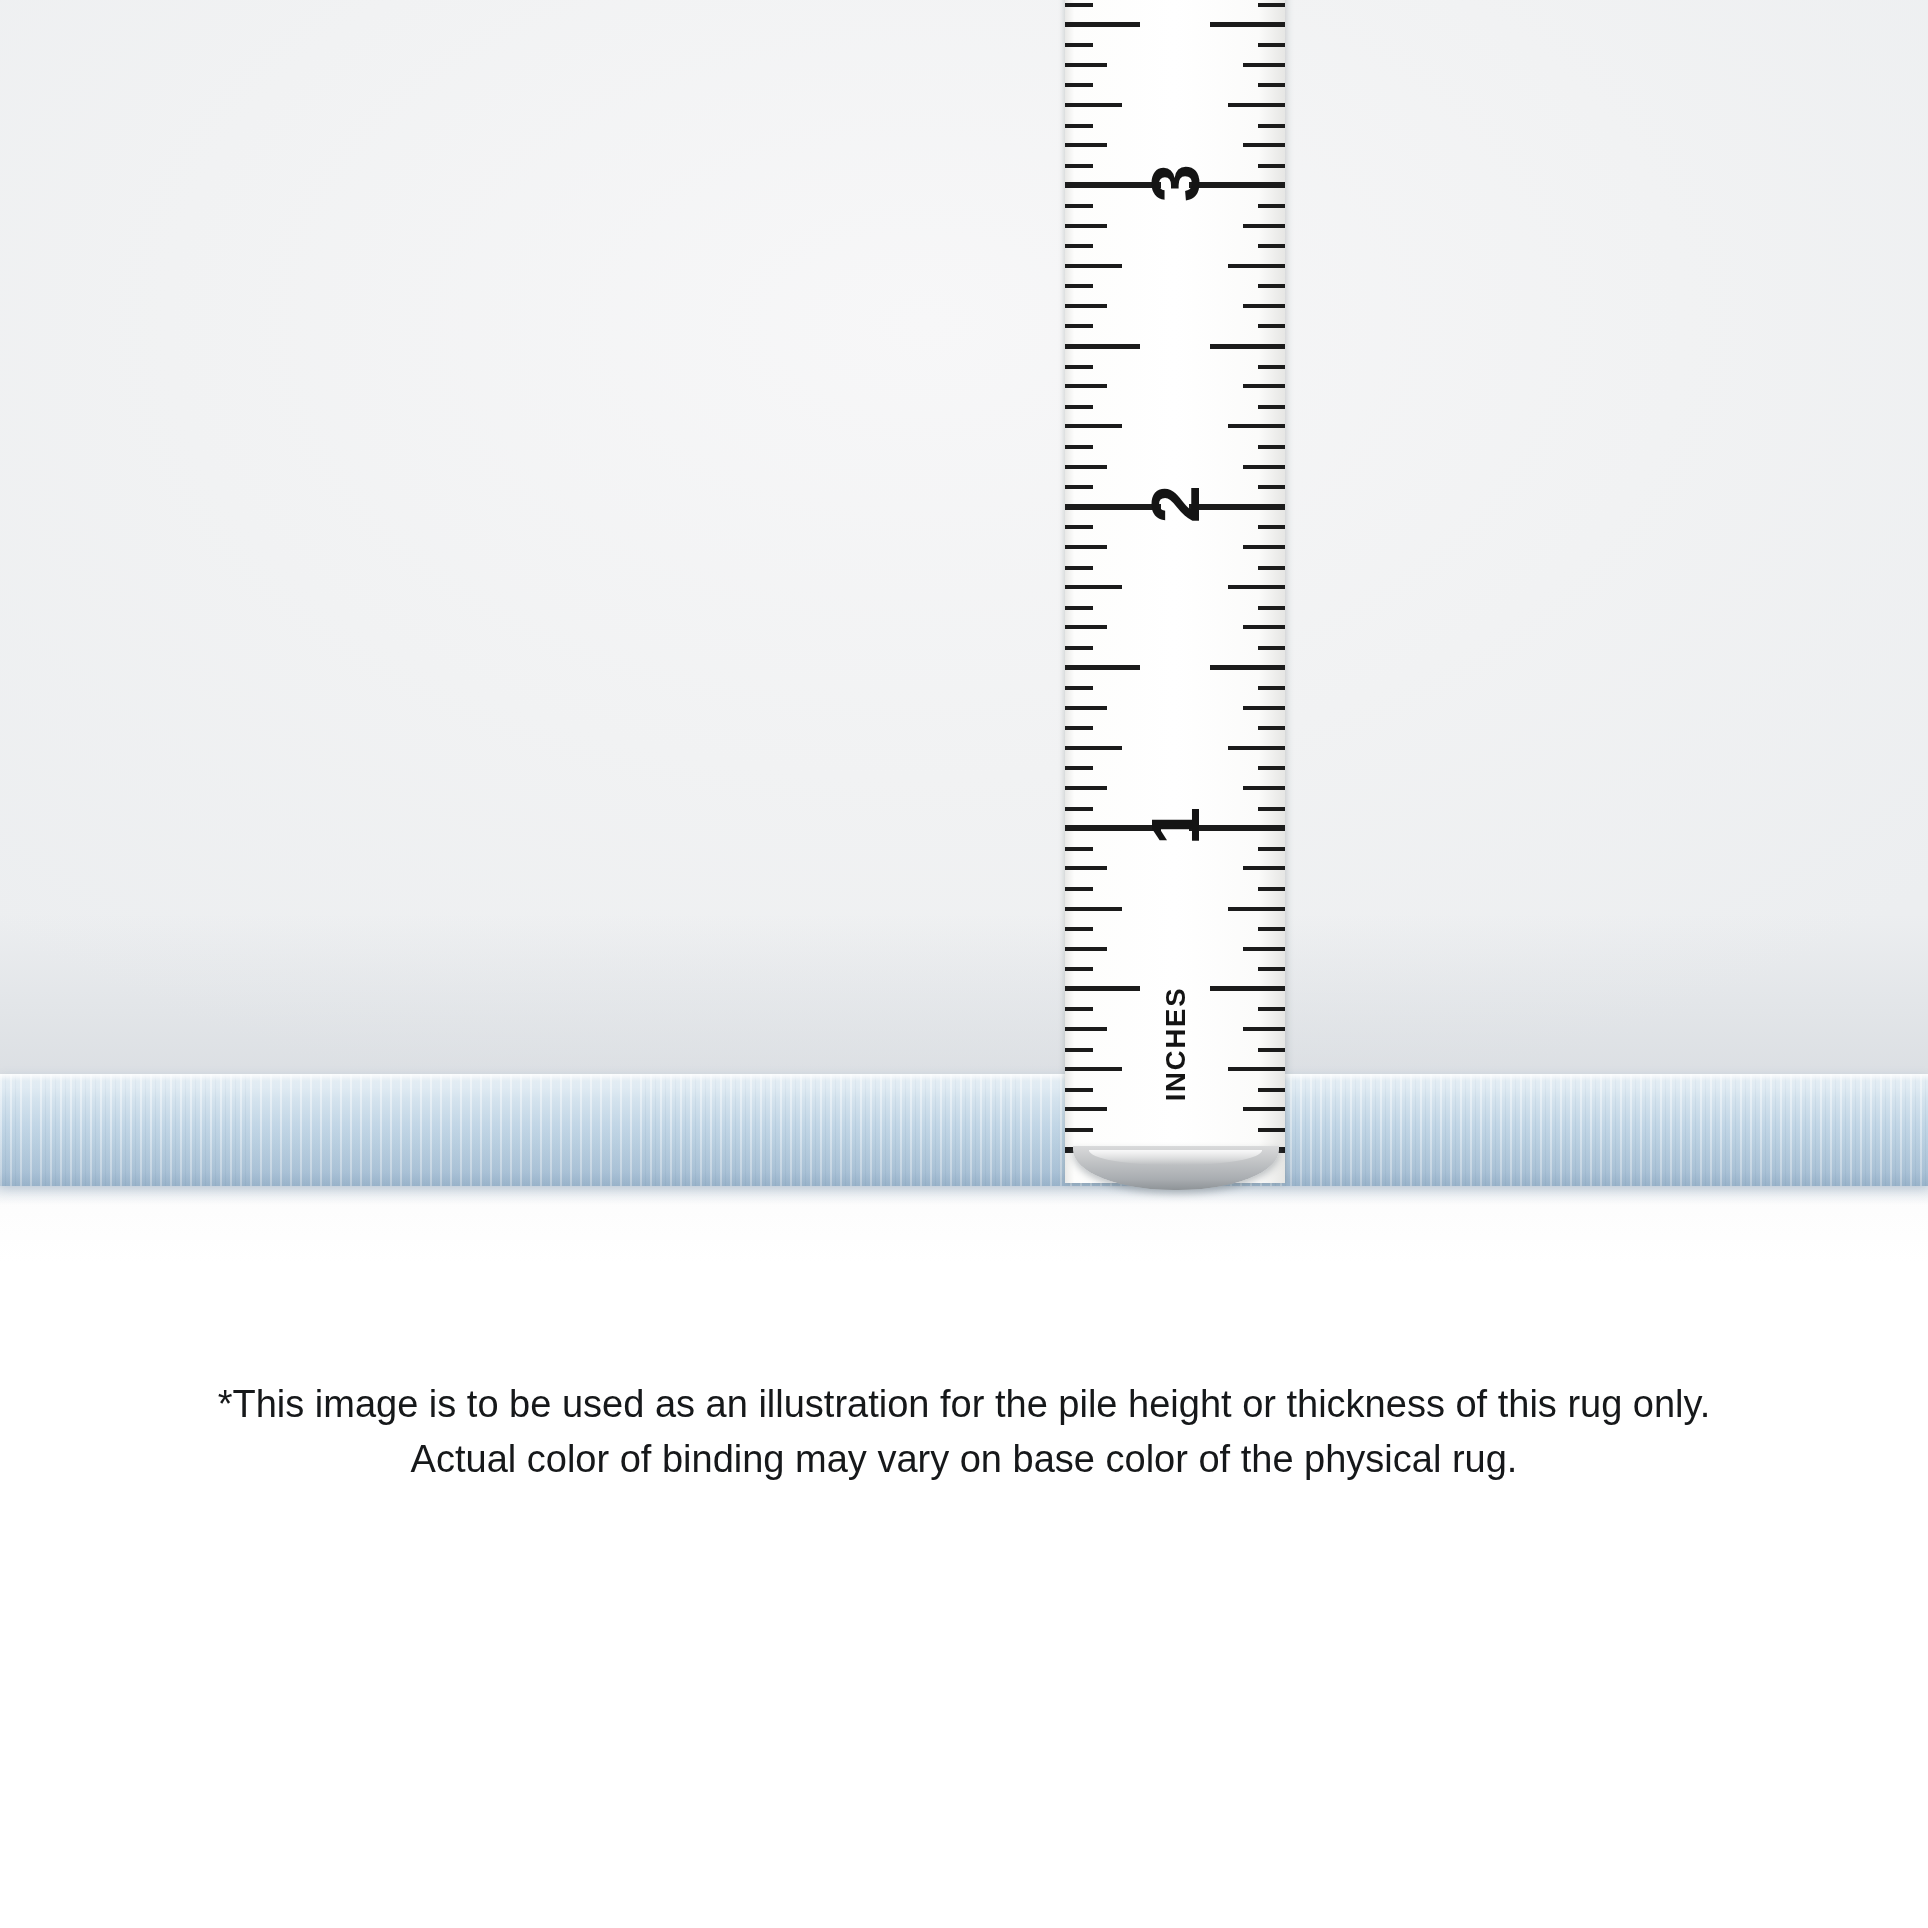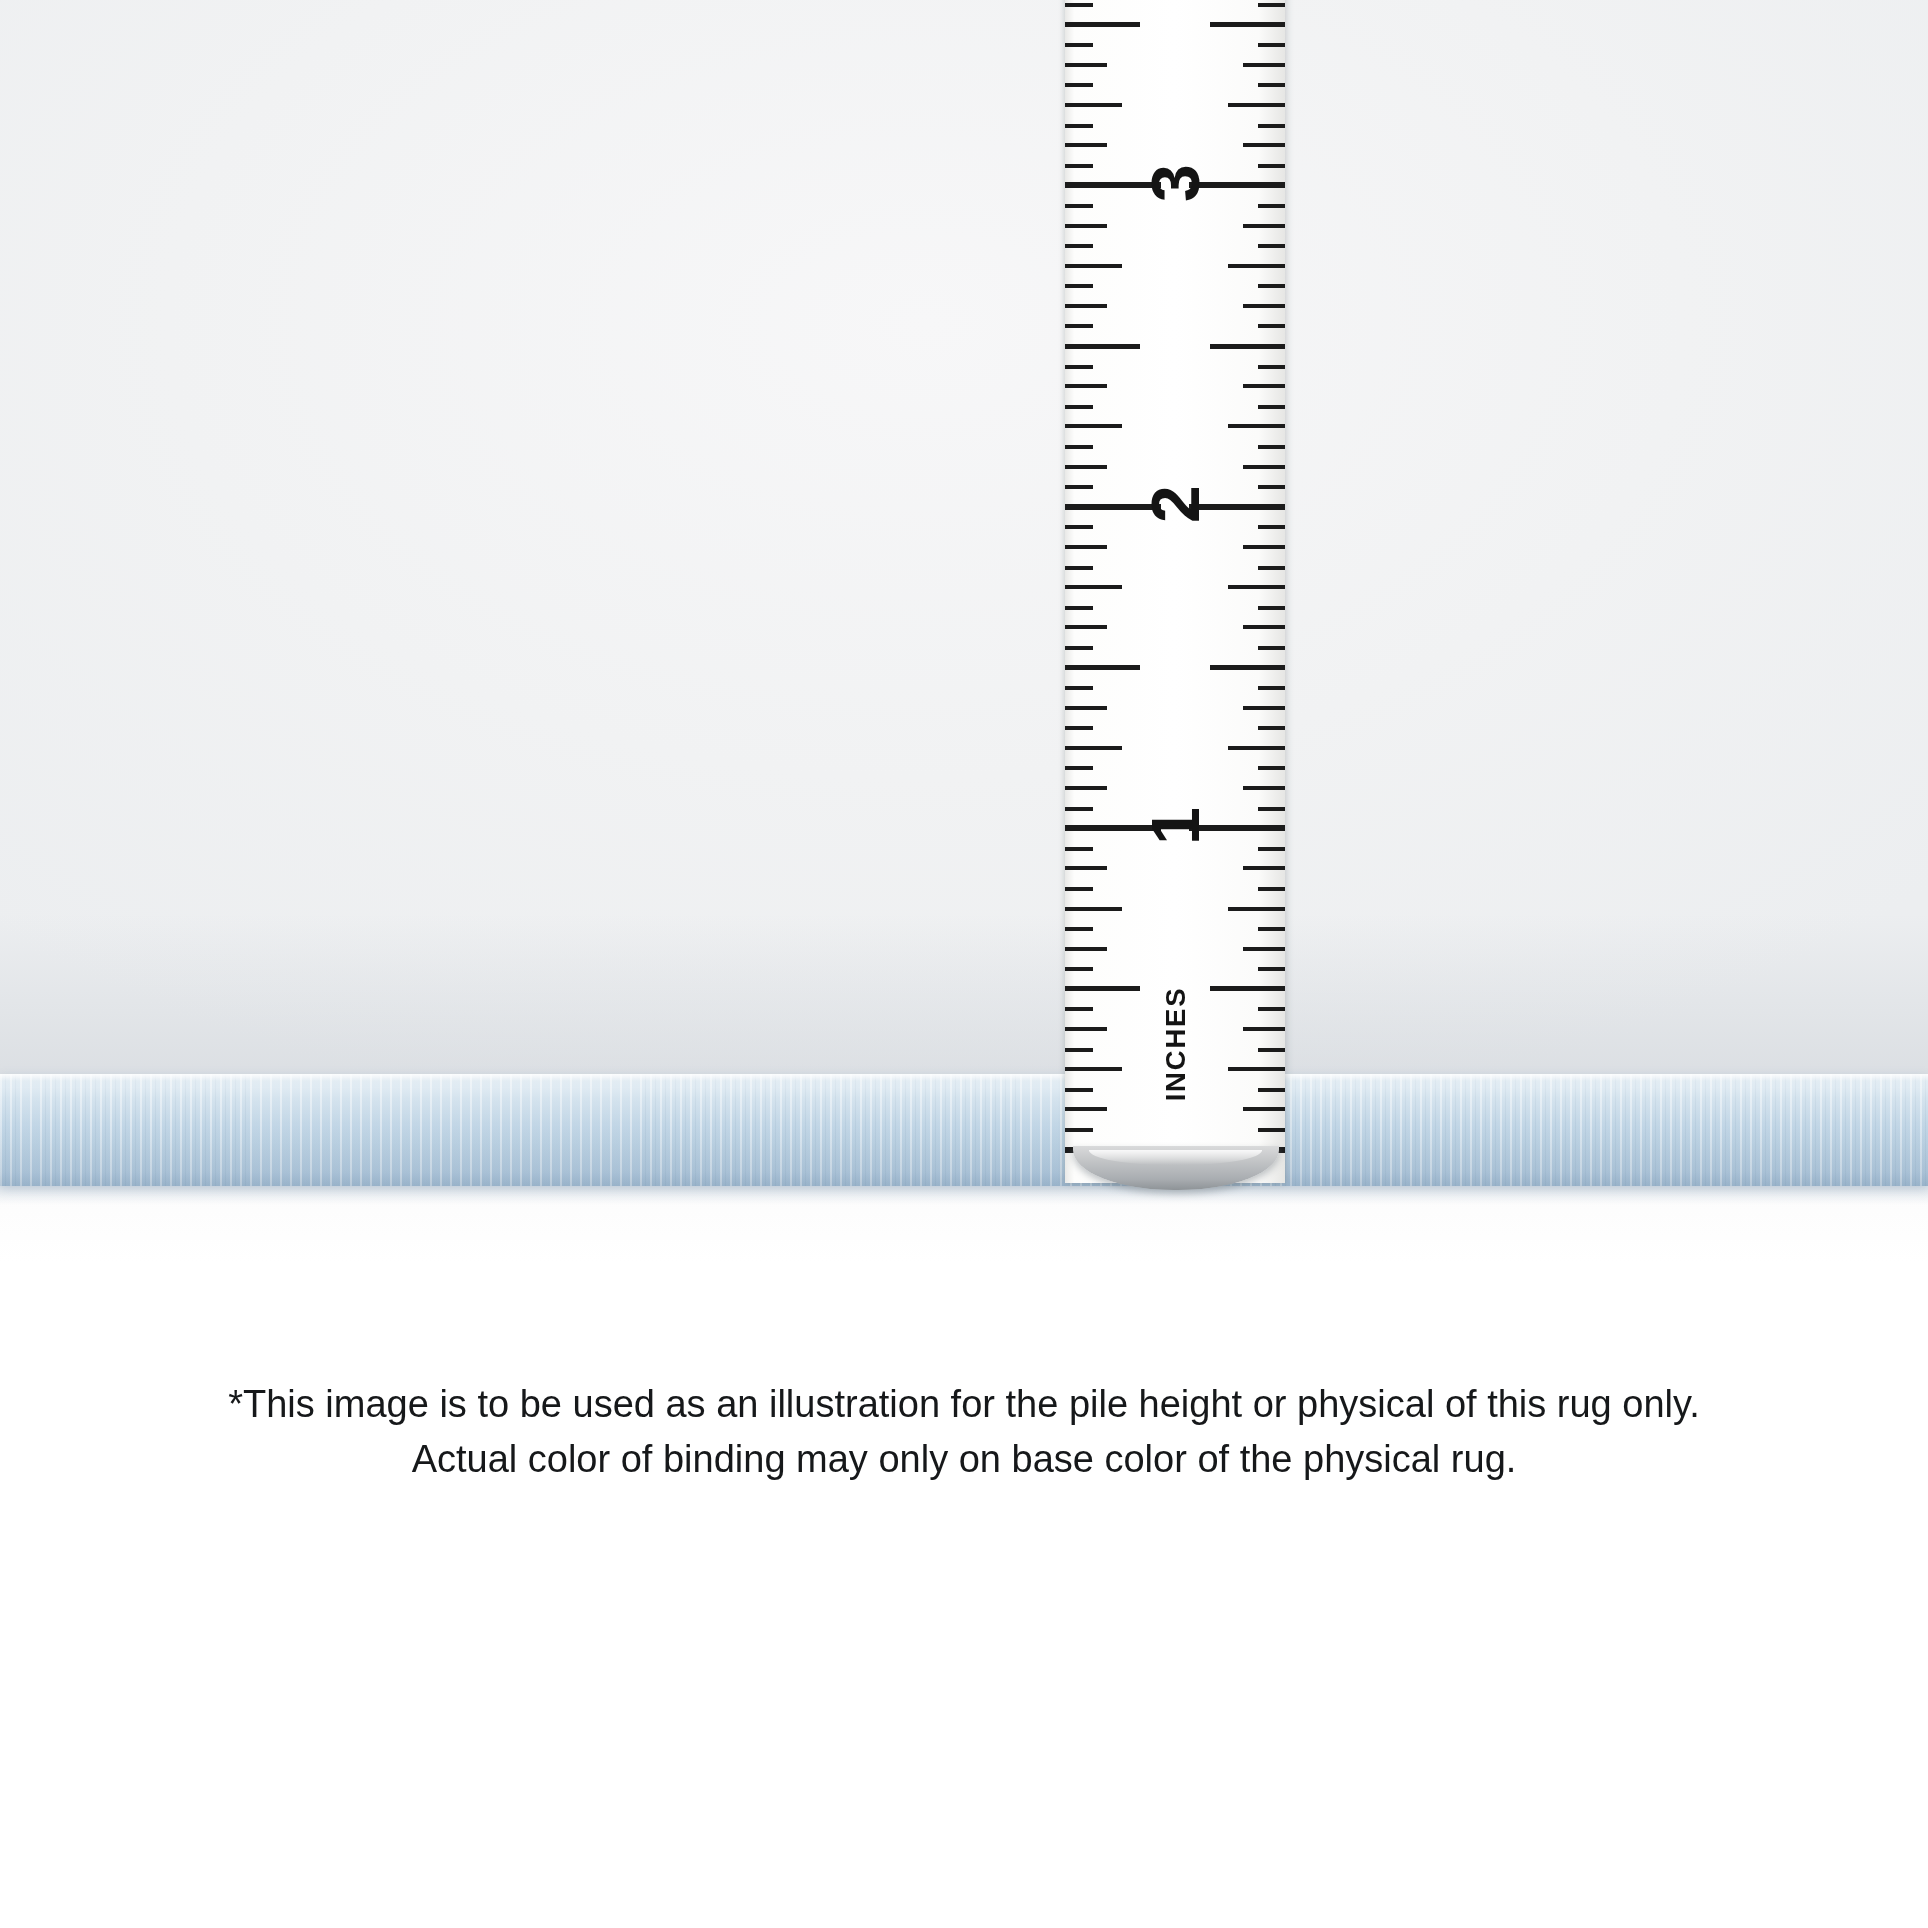--- a/index.html
+++ b/index.html
@@ -351,18 +351,18 @@
         </div>
       <div class="unit-label" id="unit-label" style="top: 1037px; left: 46px; width: 129px; text-align: center;">INCHES</div>
     </div>
 
     <div class="ruler-tip"></div>
     <div class="ruler-tip-hi"></div>
 
   </div>
 
   <div id="caption">
-    <span class="line">*This image is to be used as an illustration for the pile height or physical of this rug only.</span>
-    <span class="line">Actual color of binding may only on base color of the physical rug.</span>
+    <span class="line">*This image is to be used as an illustration for the pile height or thickness of this rug only.</span>
+    <span class="line">Actual color of binding may vary on base color of the physical rug.</span>
   </div>
 
 </div>
 
 
 </body></html>

